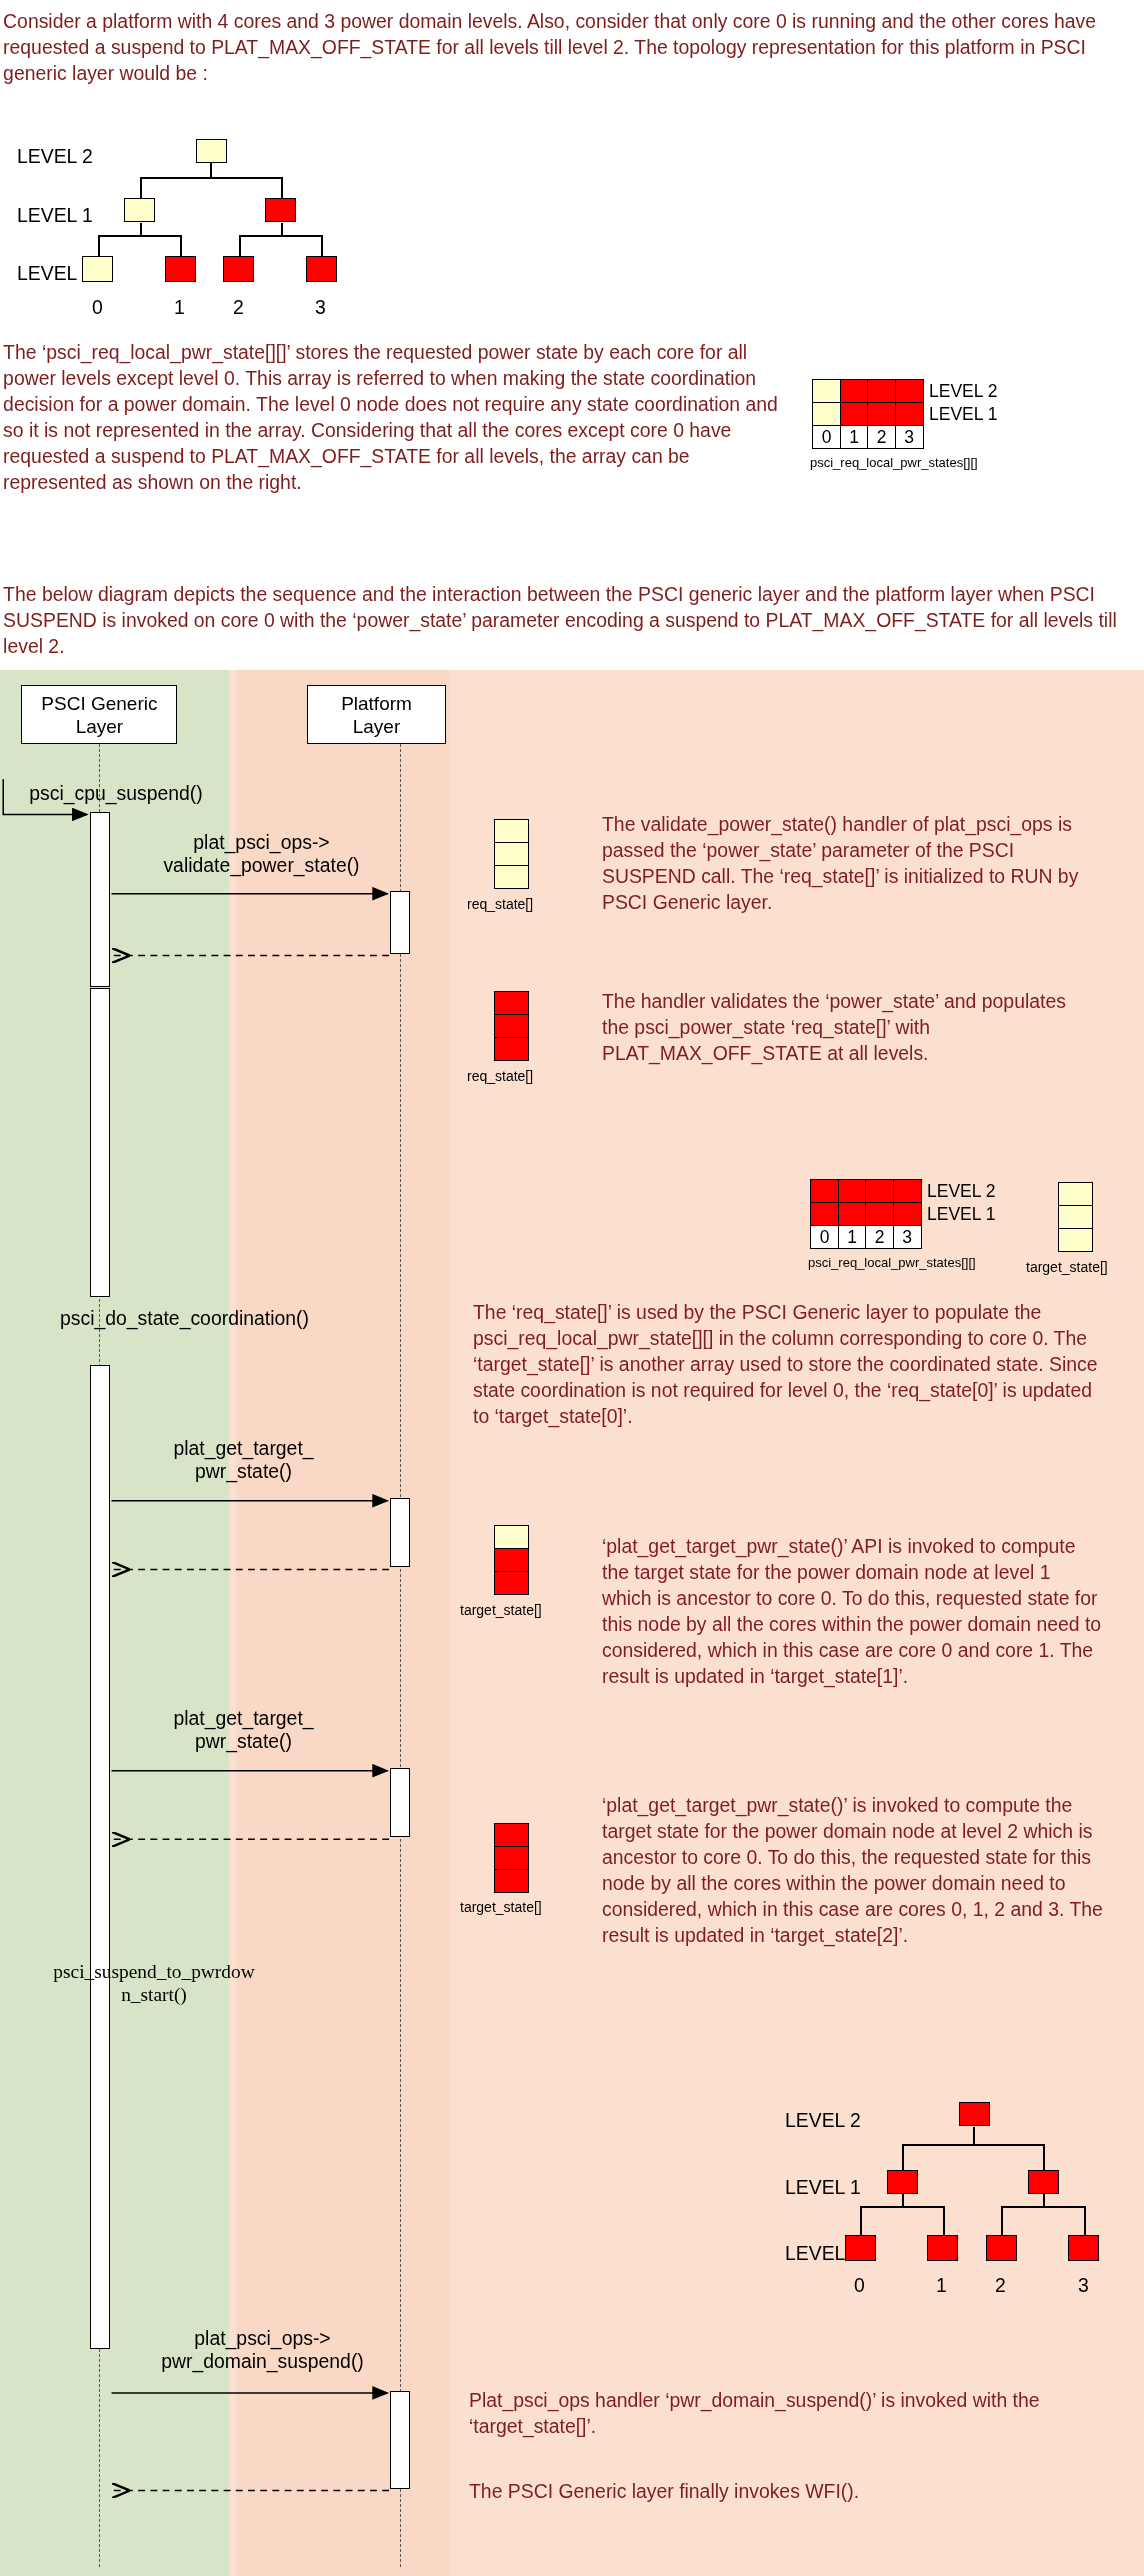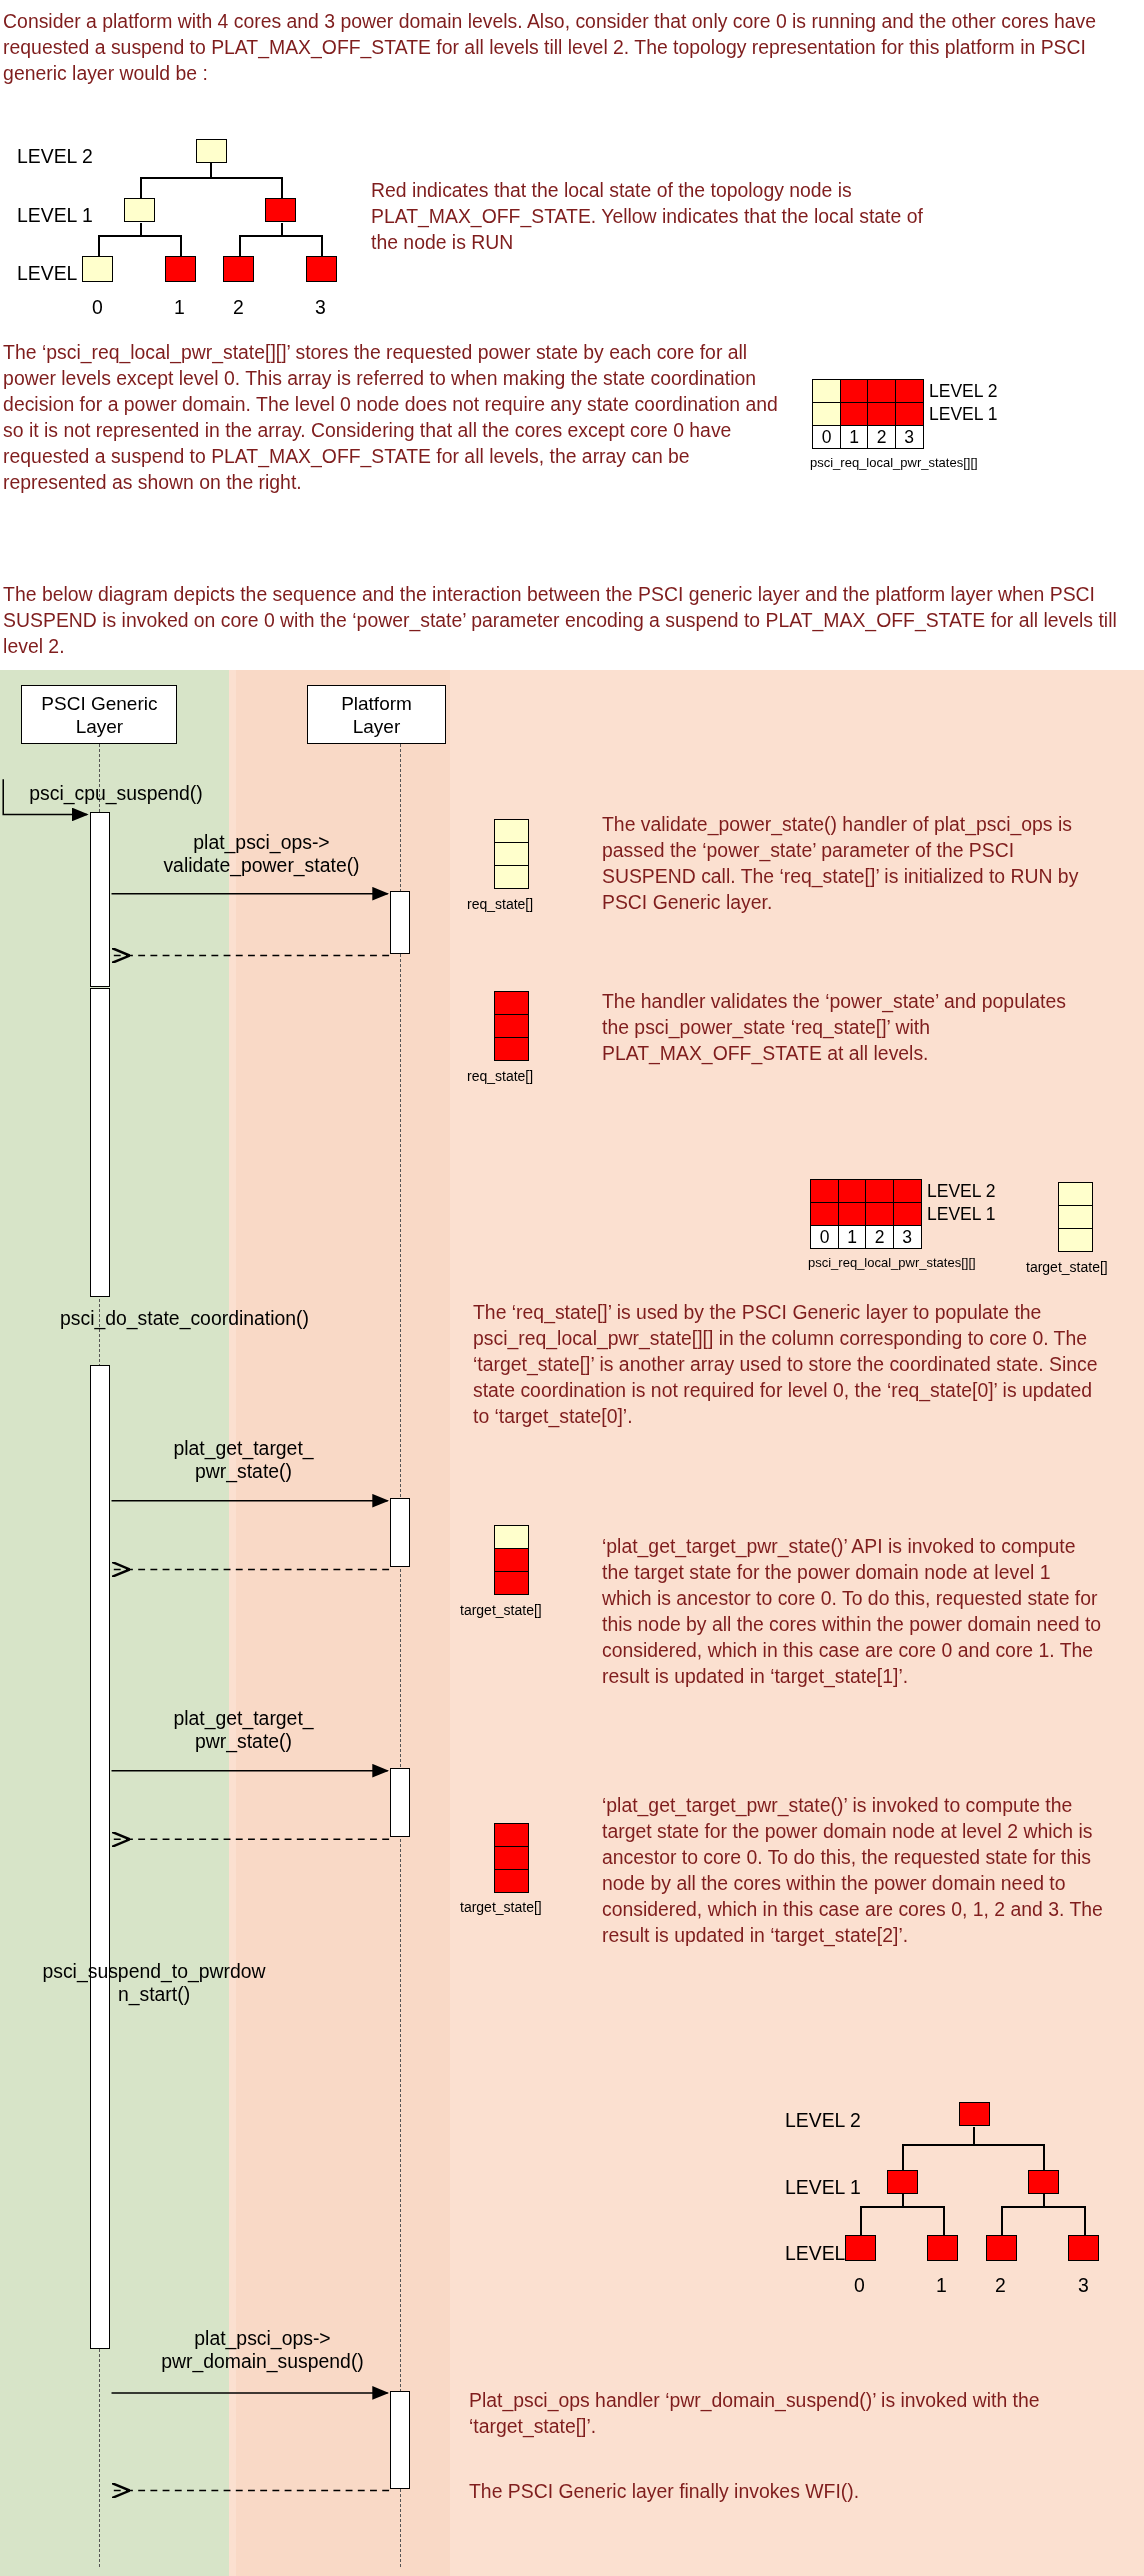--- a/index.html
+++ b/index.html
@@ -88,21 +88,20 @@
   <div class="node n-yellow" style="left:82px;top:256px;width:30.5px;height:26px;"></div>
   <div class="node n-red" style="left:165px;top:256px;width:30.5px;height:26px;"></div>
   <div class="node n-red" style="left:223px;top:256px;width:30.5px;height:26px;"></div>
   <div class="node n-red" style="left:306px;top:256px;width:30.5px;height:26px;"></div>
 
   <div class="lbl" style="left:92px;top:296px;">0</div>
   <div class="lbl" style="left:174px;top:296px;">1</div>
   <div class="lbl" style="left:233px;top:296px;">2</div>
   <div class="lbl" style="left:315px;top:296px;">3</div>
 
-  <div class="para" style="left:371px;top:177px;width:580px;">Red indicates that the local state of the topology node is PLAT_MAX_OFF_STATE. Yellow indicates that the local state of the node is RUN</div>
 
   <div class="para" style="left:3.1px;top:339px;width:778px;">The ‘psci_req_local_pwr_state[][]’ stores the requested power state by each core for all power levels except level 0. This array is referred to when making the state coordination decision for a power domain. The level 0 node does not require any state coordination and so it is not represented in the array. Considering that all the cores except core 0 have requested a suspend to PLAT_MAX_OFF_STATE for all levels, the array can be represented as shown on the right.</div>
 
   <div class="cellrow" style="left:812px;top:379px;">
     <div class="cell c-yellow"></div>
     <div class="cell c-red"></div>
     <div class="cell c-red"></div>
     <div class="cell c-red"></div>
   </div>
   <div class="cellrow" style="left:812px;top:402px;">
@@ -178,21 +177,21 @@
   </svg>
 
   <div class="arrow-lbl left" style="left:1.5px;top:782px;width:229px;">psci_cpu_suspend()</div>
   <div class="arrow-lbl" style="left:113px;top:831px;width:297px;white-space:pre-line;">plat_psci_ops-&gt;
 validate_power_state()</div>
   <div class="arrow-lbl left" style="left:1.5px;top:1307px;width:366px;">psci_do_state_coordination()</div>
   <div class="arrow-lbl" style="left:114px;top:1437px;width:259px;white-space:pre-line;">plat_get_target_
 pwr_state()</div>
   <div class="arrow-lbl" style="left:114px;top:1707px;width:259px;white-space:pre-line;">plat_get_target_
 pwr_state()</div>
-  <div class="arrow-lbl left" style="left:1.5px;top:1960px;width:305px;white-space:pre-line;">psci_suspend_to_pwrdow
+  <div class="arrow-lbl left" style="left:1.5px;top:1960px;width:305px;white-space:pre-line;font-family:Liberation Serif, serif;">psci_suspend_to_pwrdow
 n_start()</div>
   <div class="arrow-lbl" style="left:114px;top:2327px;width:297px;white-space:pre-line;">plat_psci_ops-&gt;
 pwr_domain_suspend()</div>
 
   <div class="vcol" style="left:494px;top:819px;">
     <div class="vcell v-yellow"></div>
     <div class="vcell v-yellow"></div>
     <div class="vcell v-yellow"></div>
   </div>
   <div class="vcap" style="left:467px;top:897px;">req_state[]</div>

